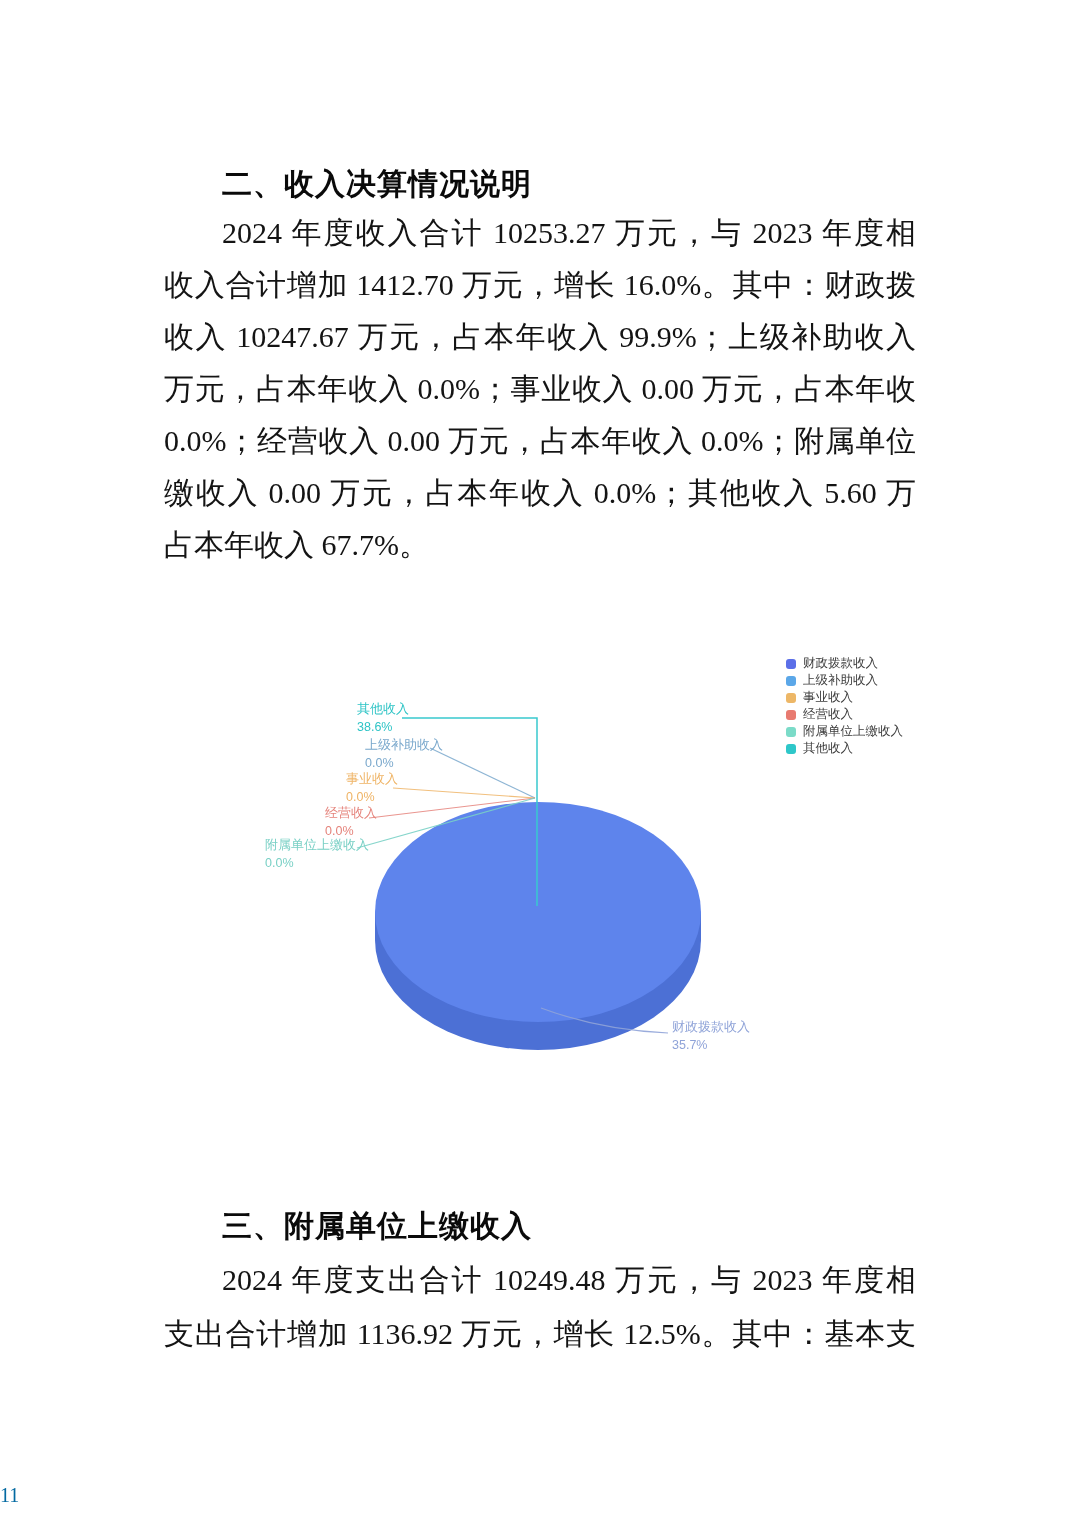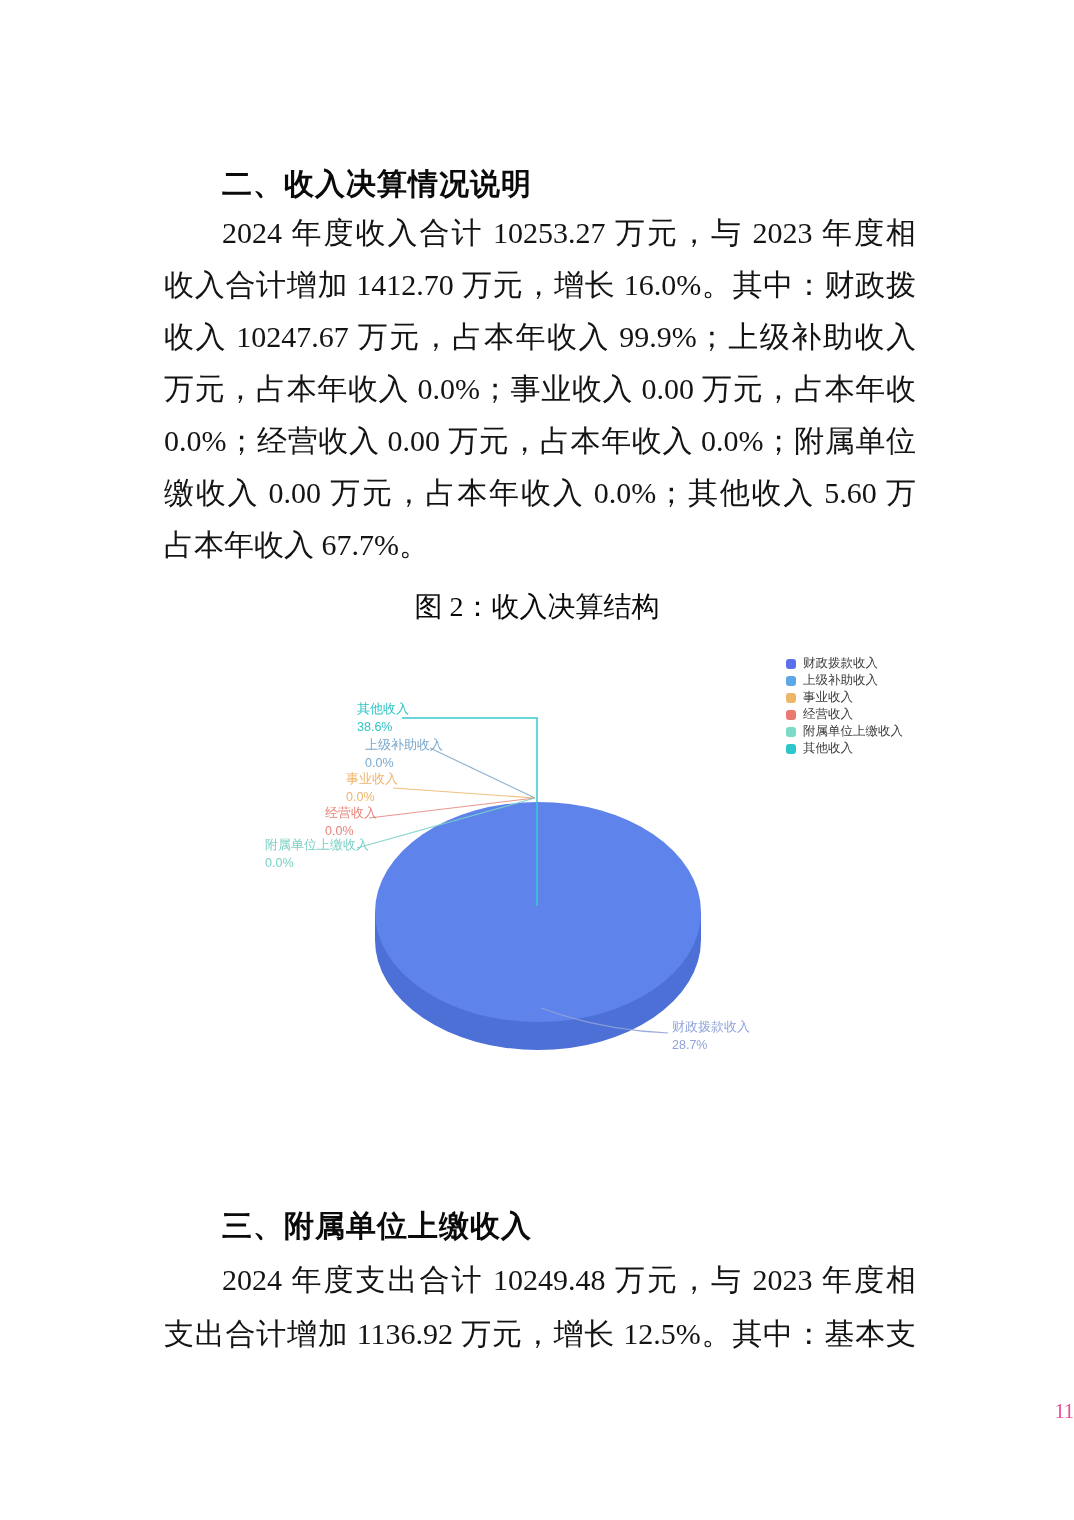--- a/index.html
+++ b/index.html
@@ -39,42 +39,41 @@
   .co-operating  { left:325px; top:804px; }
   .co-affiliated { left:265px; top:836px; }
   .co-fiscal     { left:672px; top:1018px; }
   .legend {
     position:absolute; left:786px; top:655px;
     font-family:"Liberation Sans","DejaVu Sans",sans-serif; font-size:12.5px; color:#3c3c3c;
   }
   .legend-row { display:flex; align-items:center; height:17px; }
   .legend-mark { width:10px; height:10px; border-radius:3px; margin-right:7px; flex:0 0 auto; }
   .pageno {
-    position:absolute; top:1400px; left:0; width:1074px; text-align:right;
-    font-size:20px; color:#ec4899;
+    position:absolute; top:1484px; left:0; width:1074px; text-align:left;
+    font-size:20px; color:#0369a1;
   }
 </style>
 </head>
 <body>
 
 <div class="page">
 
   <h2 class="sec-heading h-income">二、收入决算情况说明</h2>
 
   <div class="para para-income">
     <div class="pline indent">2024 年度收入合计 10253.27 万元，与 2023 年度相比，</div>
     <div class="pline">收入合计增加 1412.70 万元，增长 16.0%。其中：财政拨款</div>
     <div class="pline">收入 10247.67 万元，占本年收入 99.9%；上级补助收入 0.00</div>
     <div class="pline">万元，占本年收入 0.0%；事业收入 0.00 万元，占本年收入</div>
     <div class="pline">0.0%；经营收入 0.00 万元，占本年收入 0.0%；附属单位上</div>
     <div class="pline">缴收入 0.00 万元，占本年收入 0.0%；其他收入 5.60 万元，</div>
     <div class="pline last">占本年收入 67.7%。</div>
   </div>
 
-  <div class="figcap">图 2：收入决算结构</div>
 
   <svg class="chart-svg" viewBox="0 0 1074 1520" xmlns="http://www.w3.org/2000/svg">
     <ellipse cx="538" cy="940" rx="163" ry="110" fill="#4c70d5"></ellipse>
     <rect x="375" y="912" width="326" height="28" fill="#4c70d5"></rect>
     <ellipse cx="538" cy="912" rx="163" ry="110" fill="#5e84ec"></ellipse>
 
     <polyline points="402,718 537,718 537,906" fill="none" stroke-width="1.5" stroke="#38c9ce"></polyline>
     <line x1="430" y1="748" x2="535" y2="798" stroke-width="1.2" stroke-opacity="0.85" stroke="#7aa8cc"></line>
     <line x1="393" y1="788" x2="535" y2="798" stroke-width="1.2" stroke-opacity="0.85" stroke="#efb466"></line>
     <line x1="369" y1="818" x2="535" y2="798" stroke-width="1.2" stroke-opacity="0.85" stroke="#e5837b"></line>
@@ -97,21 +96,21 @@
   <div class="callout co-operating" style="color: rgb(229, 131, 123);">
     <div class="co-name">经营收入</div>
     <div class="co-pct">0.0%</div>
   </div>
   <div class="callout co-affiliated" style="color: rgb(121, 208, 197);">
     <div class="co-name">附属单位上缴收入</div>
     <div class="co-pct">0.0%</div>
   </div>
   <div class="callout co-fiscal" style="color: rgb(143, 163, 216);">
     <div class="co-name">财政拨款收入</div>
-    <div class="co-pct">28.7%</div>
+    <div class="co-pct">35.7%</div>
   </div>
 
   <div class="legend">
     <div class="legend-row">
       <span class="legend-mark" style="background-color: rgb(91, 111, 232);"></span>
       <span>财政拨款收入</span>
     </div>
     <div class="legend-row">
       <span class="legend-mark" style="background-color: rgb(91, 167, 232);"></span>
       <span>上级补助收入</span>

